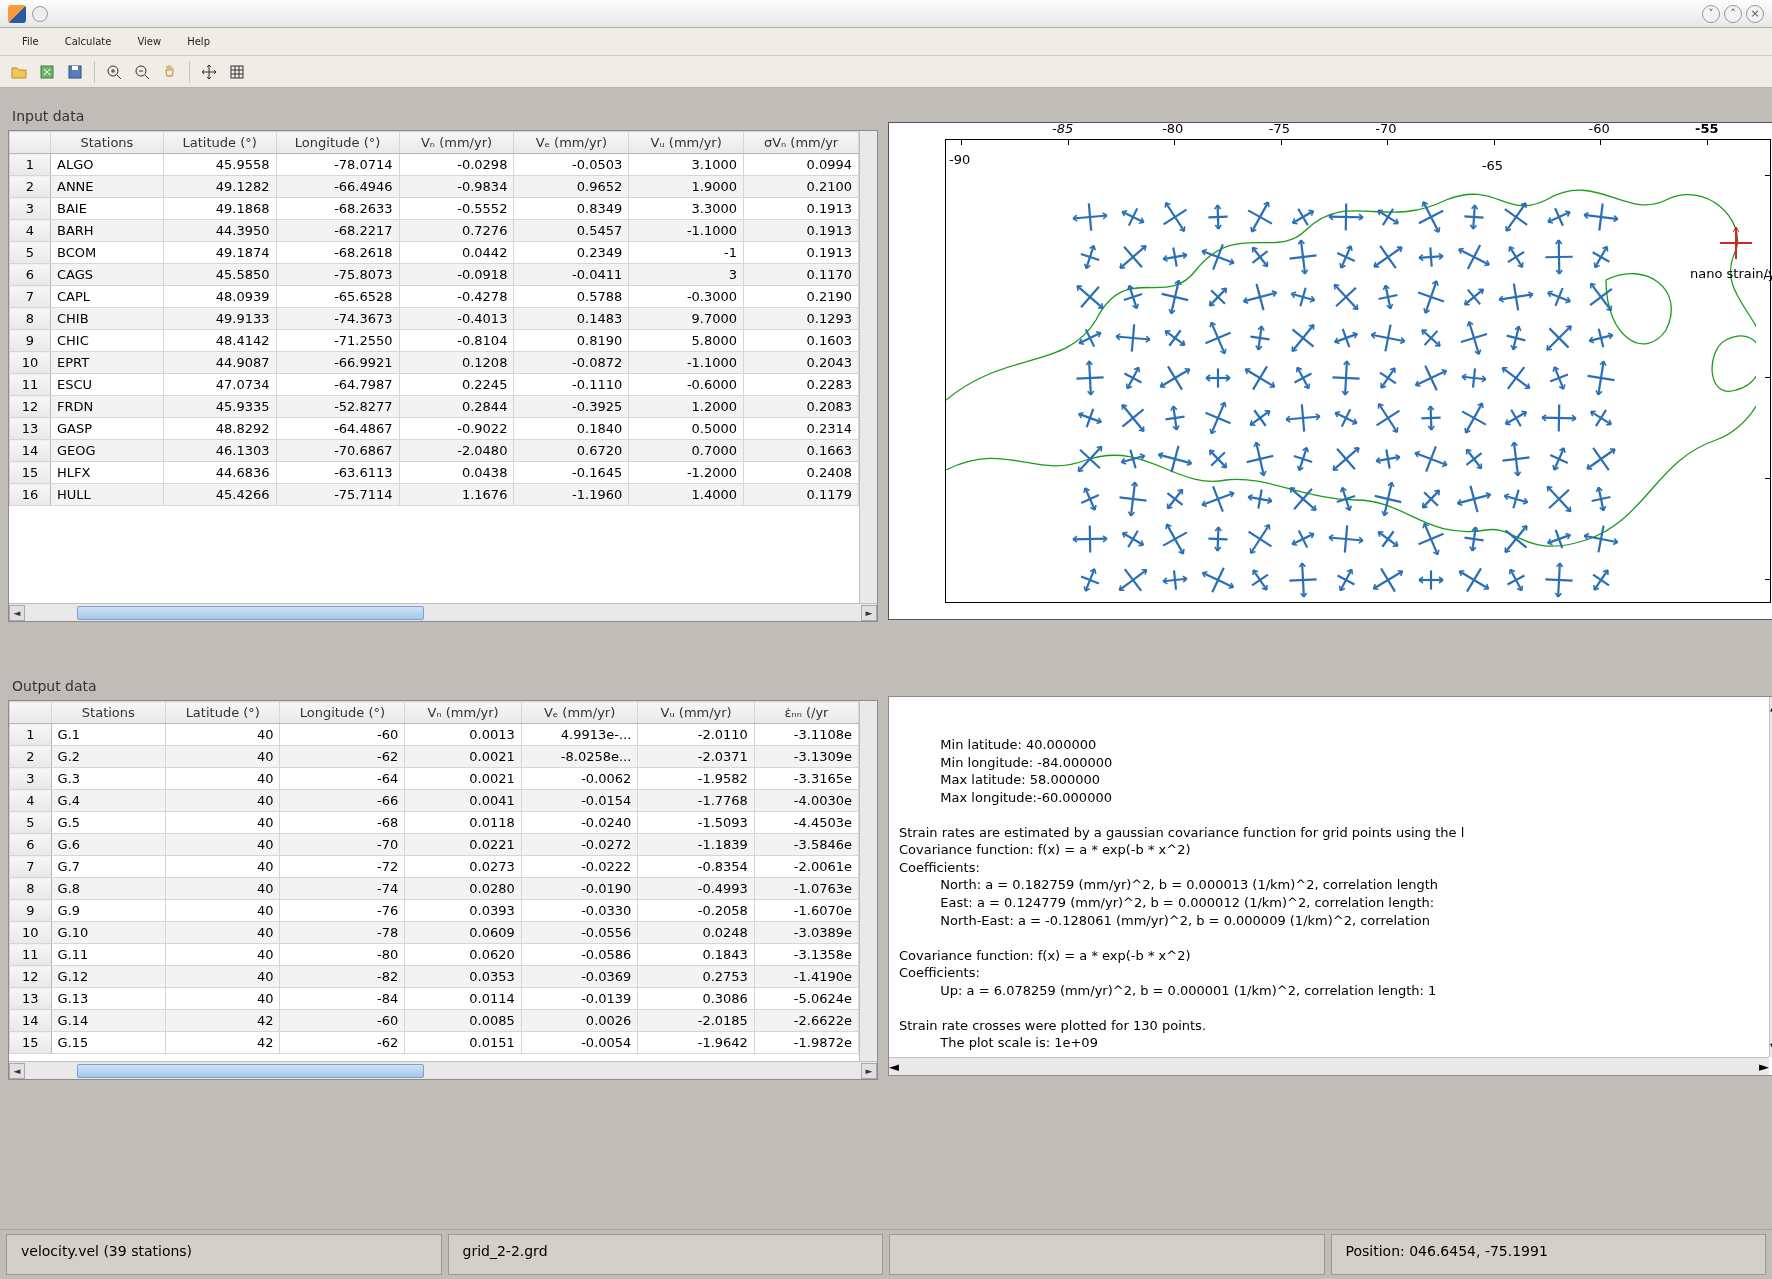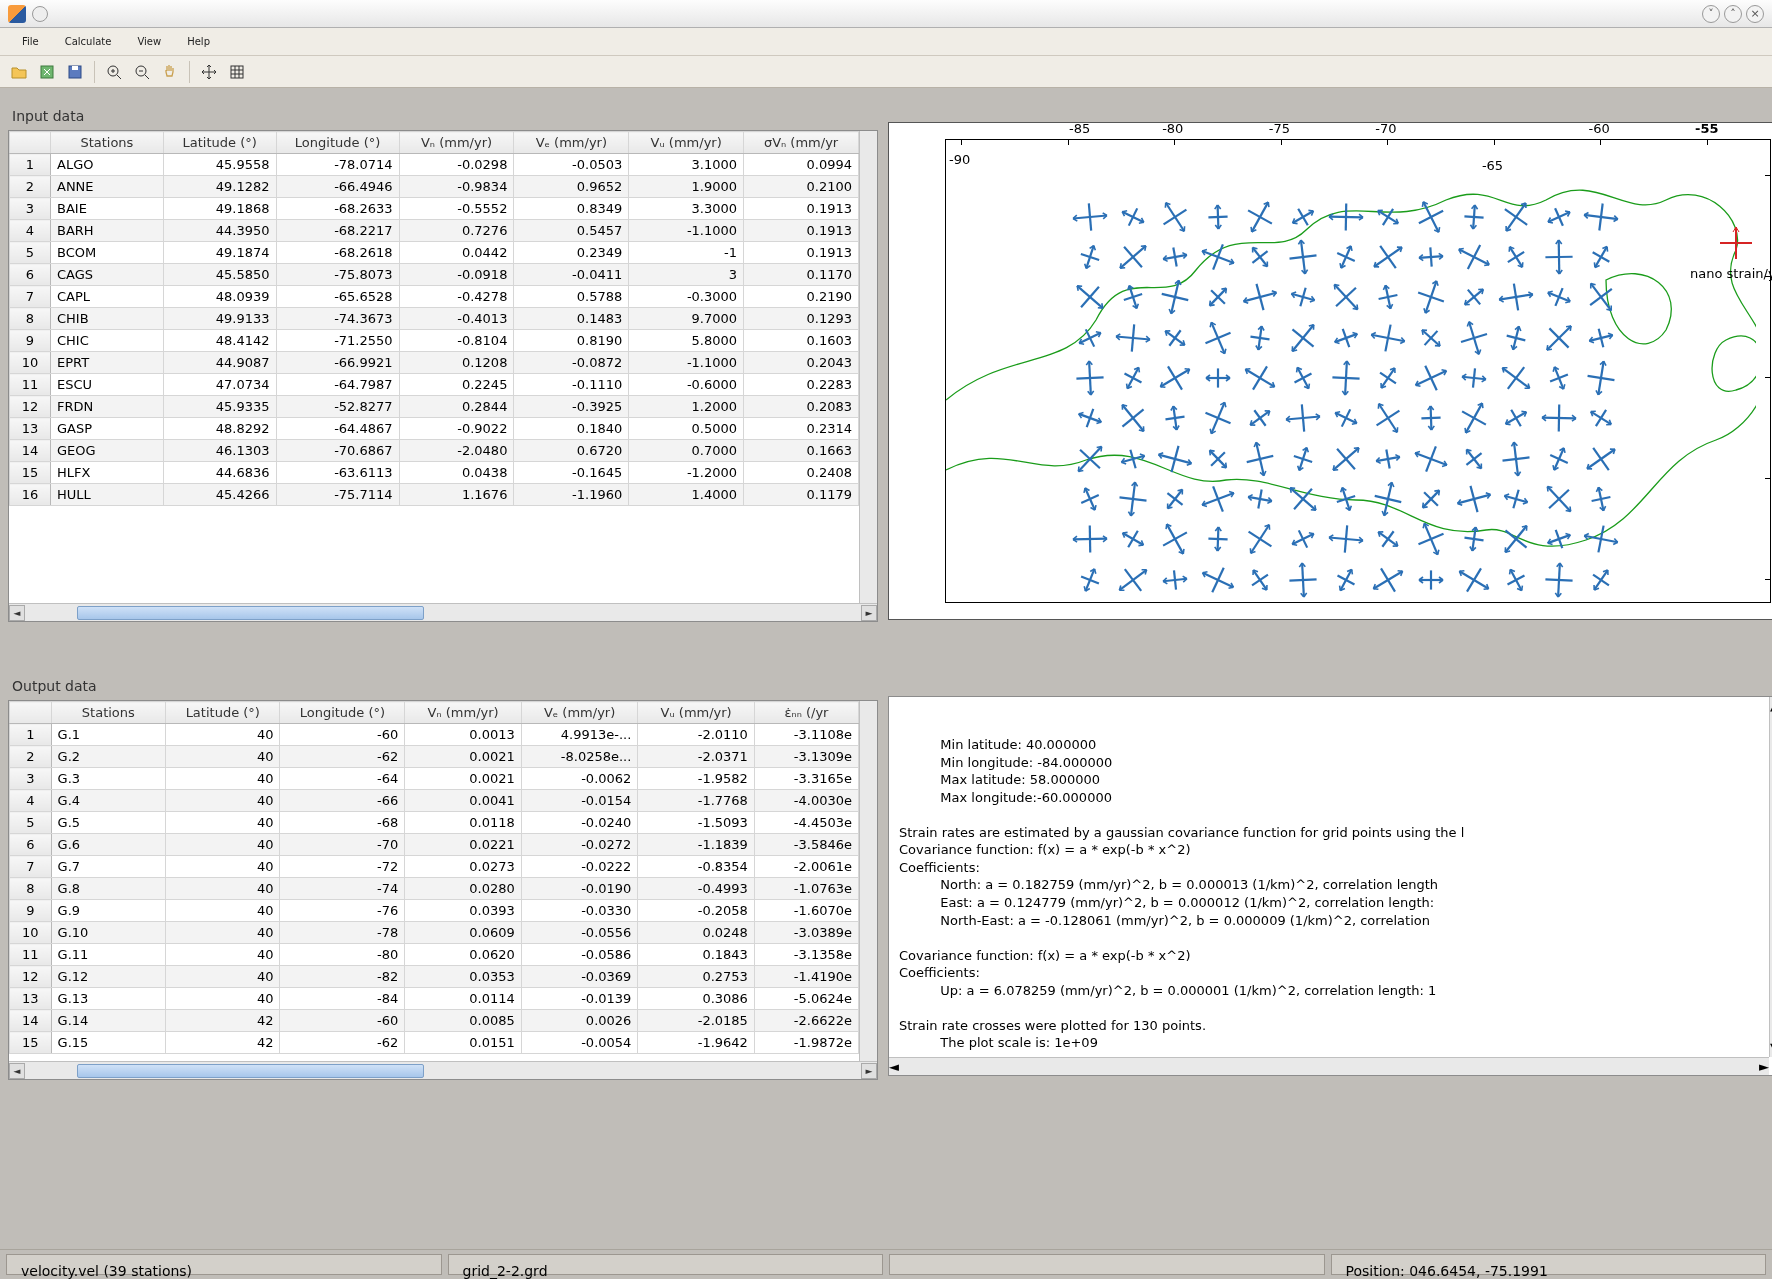--- a/index.html
+++ b/index.html
@@ -117,21 +117,21 @@
   border: 1px solid #8c8c8c; background:#fff; font-size:13px; line-height:1.35;
   padding: 4px 6px 4px 10px; overflow:hidden; position:relative; white-space:pre;
 }
 .logbox .vscroll { position:absolute; right:0; top:0; bottom:18px; width:18px;
   background:#e9e9e9; border-left:1px solid #c0c0c0; display:flex;flex-direction:column;justify-content:space-between;}
 .logbox .hscroll { position:absolute; left:0; right:18px; bottom:0; height:18px;
   background:#e9e9e9; border-top:1px solid #c0c0c0; display:flex;align-items:center;justify-content:space-between;}
 
 
 .statusbar {
-  display:flex; height:30px; background:#c0bdb8; border-top:1px solid #a8a49c; padding:4px 6px; gap:6px;
+  display:flex; height:50px; background:#c0bdb8; border-top:1px solid #a8a49c; padding:4px 6px; gap:6px;
 }
 .statusbar .cell {
   border:1px solid #9c9790; background:#d3d0ca; padding:8px 14px; font-size:14px; flex:1;
 }
 
 .col-input { display:flex; flex-direction:column; }
 .col-plot  { display:flex; flex-direction:column; }
 .col-output{ display:flex; flex-direction:column; }
 .col-log   { display:flex; flex-direction:column; }
 
@@ -1736,21 +1736,21 @@
         <svg width="40" height="40">
             <line x1="20" y1="4" x2="20" y2="36" stroke="#d62424" stroke-width="2"></line>
             <line x1="4" y1="20" x2="36" y2="20" stroke="#d62424" stroke-width="2"></line>
             <line x1="20" y1="4" x2="17" y2="9" stroke="#d62424"></line>
             <line x1="20" y1="4" x2="23" y2="9" stroke="#d62424"></line>
           </svg>
         <div>nano strain/yr</div>
       </div>
     <div class="axislabel" style="left: 60px; top: -2px; margin-top: 31px;">-90</div>
         <div style="position: absolute; left: 72px; top: 16px; width: 1px; height: 6px; background: rgb(0, 0, 0);"></div>
-        <div class="axislabel" style="left: 180px; top: -2px;">-85</div>
+        <div class="axislabel" style="left: 163px; top: -2px; font-style: italic;">-85</div>
         <div style="position: absolute; left: 178.579px; top: 16px; width: 1px; height: 6px; background: rgb(0, 0, 0);"></div>
         <div class="axislabel" style="left: 273.158px; top: -2px;">-80</div>
         <div style="position: absolute; left: 285.158px; top: 16px; width: 1px; height: 6px; background: rgb(0, 0, 0);"></div>
         <div class="axislabel" style="left: 379.737px; top: -2px;">-75</div>
         <div style="position: absolute; left: 391.737px; top: 16px; width: 1px; height: 6px; background: rgb(0, 0, 0);"></div>
         <div class="axislabel" style="left: 486.316px; top: -2px;">-70</div>
         <div style="position: absolute; left: 498.316px; top: 16px; width: 1px; height: 6px; background: rgb(0, 0, 0);"></div>
         <div class="axislabel" style="left: 592.895px; top: -2px; margin-top: 37px;">-65</div>
         <div style="position: absolute; left: 604.895px; top: 16px; width: 1px; height: 6px; background: rgb(0, 0, 0);"></div>
         <div class="axislabel" style="left: 699.474px; top: -2px;">-60</div>

